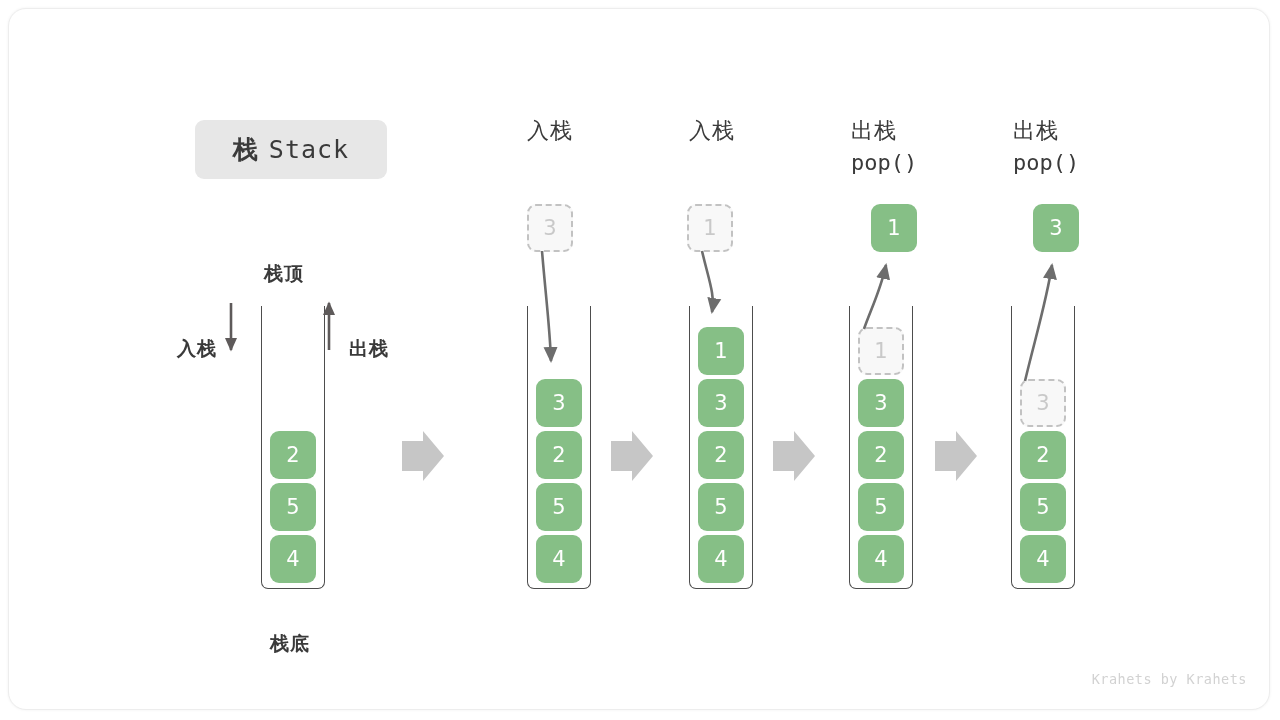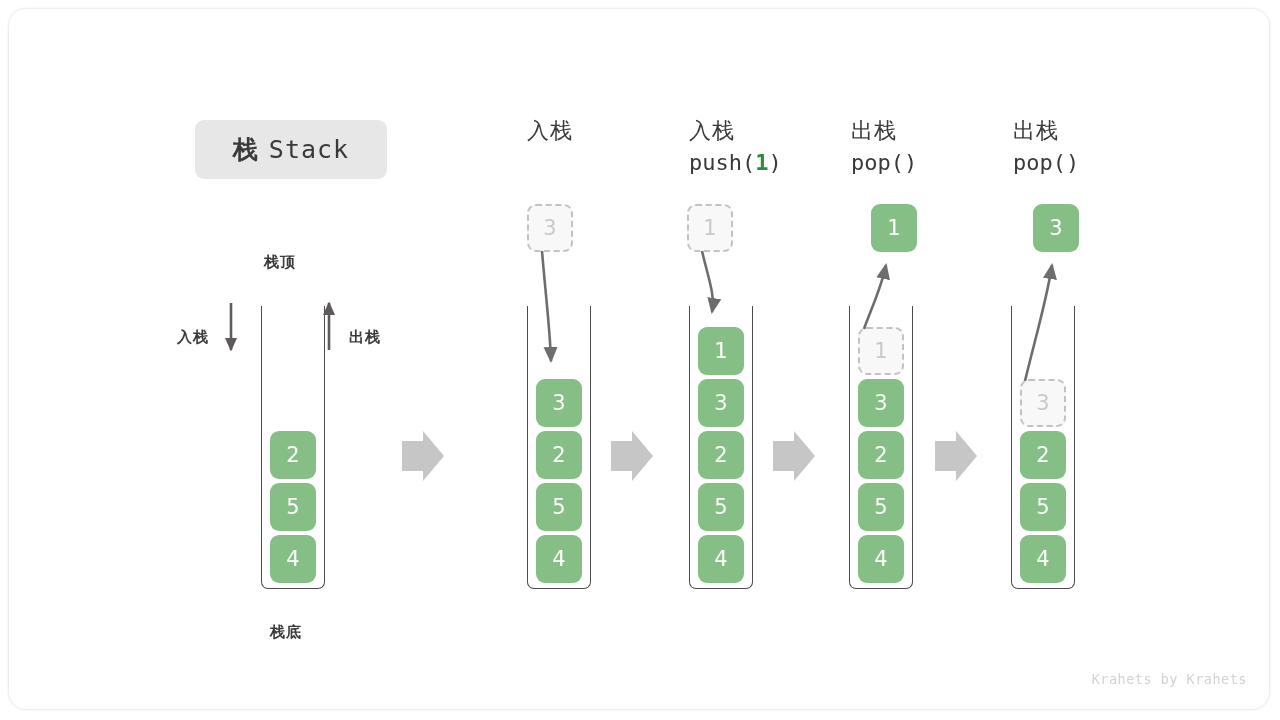--- a/index.html
+++ b/index.html
@@ -54,24 +54,25 @@
     color: #3a3a3a;
     margin-left: 10px;
     letter-spacing: 1px;
   }
 
   
   .cn-label {
     position: absolute;
     font-family: Liberation Serif, serif;
     font-weight: bold;
-    font-size: 15px;
+    font-size: 19px;
     color: #3a3a3a;
     white-space: nowrap;
     letter-spacing: 1px;
+    margin-top: 8px;
   }
 
   
   .stack-col {
     position: absolute;
     width: 64px;
   }
   .tube {
     position: absolute;
     left: 0;
@@ -186,21 +187,20 @@
   <div class="stack-col" style="left:518px; top:297px;">
     <div class="tube" style="top:0; height:283px;"></div>
     <div class="cell filled" style="left:9px; top:73px;">3</div>
     <div class="cell filled" style="left:9px; top:125px;">2</div>
     <div class="cell filled" style="left:9px; top:177px;">5</div>
     <div class="cell filled" style="left:9px; top:229px;">4</div>
   </div>
 
   <div class="step-head" style="left:680px; top:107px;">
     <span class="op-cn">入栈</span>
-    <span class="op-code"><span>push(</span><span class="arg">1</span><span>)</span></span>
   </div>
   <div class="cell ghost" style="left:678px; top:195px;">1</div>
   <div class="stack-col" style="left:680px; top:297px;">
     <div class="tube" style="top:0; height:283px;"></div>
     <div class="cell filled" style="left:9px; top:21px;">1</div>
     <div class="cell filled" style="left:9px; top:73px;">3</div>
     <div class="cell filled" style="left:9px; top:125px;">2</div>
     <div class="cell filled" style="left:9px; top:177px;">5</div>
     <div class="cell filled" style="left:9px; top:229px;">4</div>
   </div>

